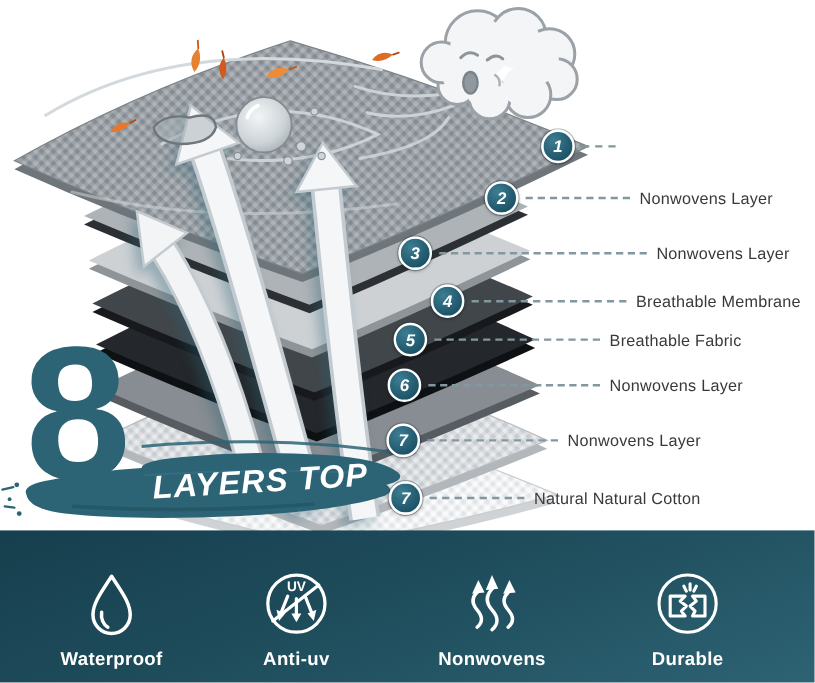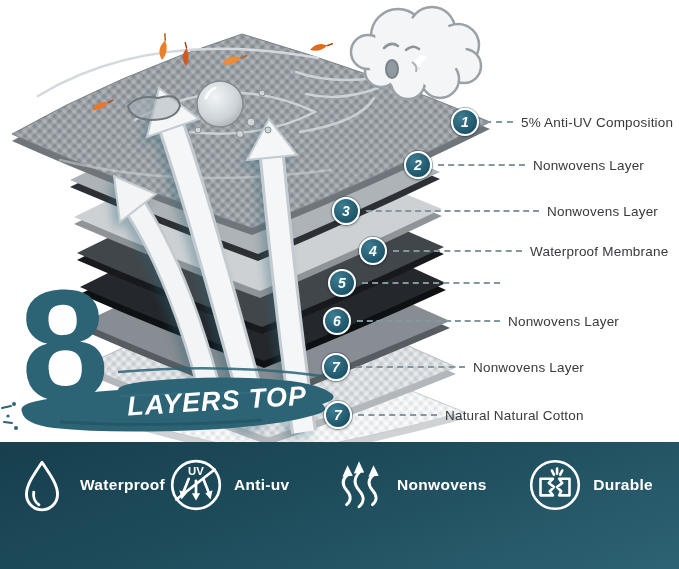--- a/index.html
+++ b/index.html
@@ -34,21 +34,21 @@
     position:absolute;left:112px;top:386px;width:210px;text-align:center;
     color:#ffffff;font-size:27px;font-weight:800;font-style:italic;
     letter-spacing:1px;transform:rotate(-3.5deg);
   }
   
   .footer{
     position:absolute;left:0;top:442px;width:679px;height:127px;
     background:linear-gradient(160deg,#173f4e 0%,#1e4c5b 45%,#2d6374 100%);
   }
   .feature{
-    position:absolute;top:14px;width:160px;display:flex;flex-direction:row;
+    position:absolute;top:32px;width:160px;display:flex;flex-direction:column;
     align-items:center;gap:9px;
   }
   .feature .f-label{
     color:#ffffff;font-size:15.5px;font-weight:700;letter-spacing:.3px;
   }
 </style>
 </head>
 <body>
 
 <div class="stage">
@@ -201,40 +201,40 @@
       <path d="M2,408 l9,-2 M4,422 l8,1" stroke="#2c6476" stroke-width="2" stroke-linecap="round"></path>
     </g>
   </svg>
 
   <div class="big-number">8</div>
   <div class="brush-text">LAYERS TOP</div>
 
   <div class="callout" style="left:451px;top:108px;">
     <div class="badge">1</div>
     <div class="dash" style="width:28px;"></div>
-    <div class="co-label">5% Anti-UV Composition</div>
   </div>
   <div class="callout" style="left:404px;top:151px;">
     <div class="badge">2</div>
     <div class="dash" style="width:87px;"></div>
     <div class="co-label">Nonwovens Layer</div>
   </div>
   <div class="callout" style="left:332px;top:197px;">
     <div class="badge">3</div>
     <div class="dash" style="width:173px;"></div>
     <div class="co-label">Nonwovens Layer</div>
   </div>
   <div class="callout" style="left:359px;top:237px;">
     <div class="badge">4</div>
     <div class="dash" style="width:129px;"></div>
-    <div class="co-label">Waterproof Membrane</div>
+    <div class="co-label">Breathable Membrane</div>
   </div>
   <div class="callout" style="left:328px;top:269px;">
     <div class="badge">5</div>
     <div class="dash" style="width:138px;"></div>
+    <div class="co-label">Breathable Fabric</div>
   </div>
   <div class="callout" style="left:323px;top:307px;">
     <div class="badge">6</div>
     <div class="dash" style="width:143px;"></div>
     <div class="co-label">Nonwovens Layer</div>
   </div>
   <div class="callout" style="left:322px;top:353px;">
     <div class="badge">7</div>
     <div class="dash" style="width:109px;"></div>
     <div class="co-label">Nonwovens Layer</div>

